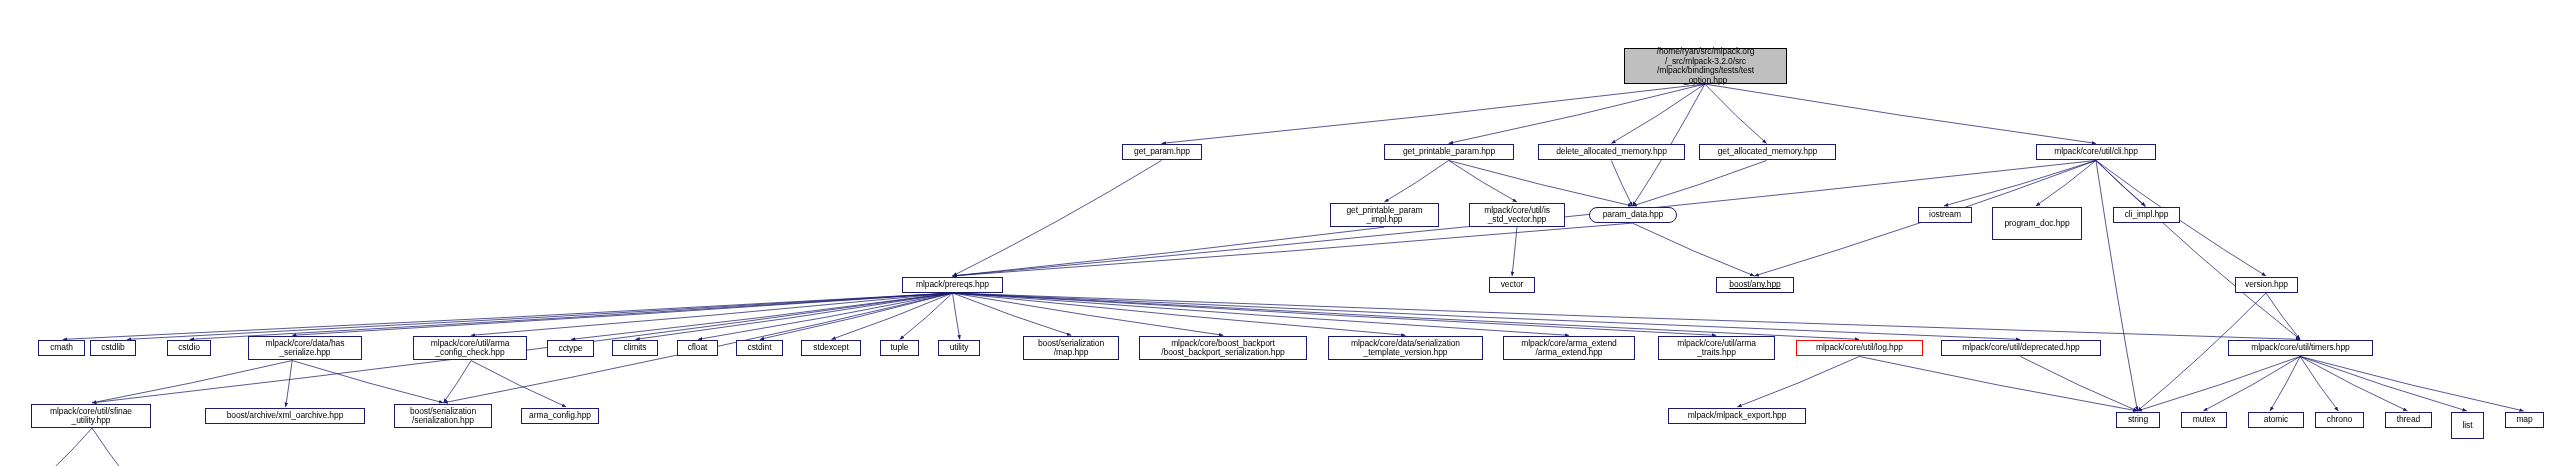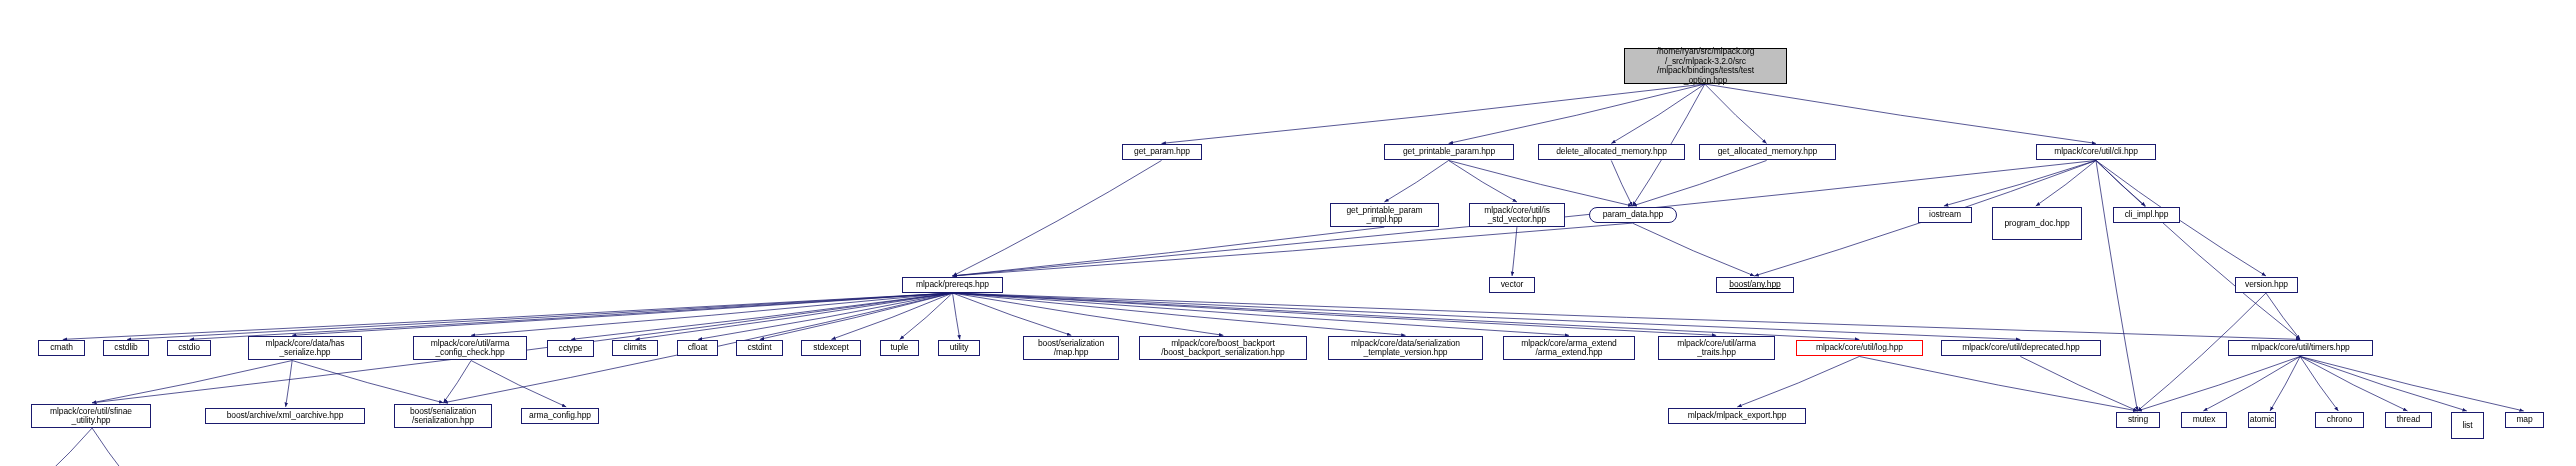--- a/index.html
+++ b/index.html
@@ -141,21 +141,21 @@
 _std_vector.hpp</div>
       <div class="node" style="left: 1589px; top: 162px; width: 88px; height: 16.3px; border-radius: 8px;">param_data.hpp</div>
       <div class="node" style="left: 1918px; top: 162px; width: 54px; height: 16.3px;">iostream</div>
       <div class="node" style="left: 1992px; top: 162px; width: 90px; height: 33px;">program_doc.hpp</div>
       <div class="node" style="left: 2113px; top: 162px; width: 67px; height: 16.3px;">cli_impl.hpp</div>
       <div class="node" style="left: 1489px; top: 232px; width: 46px; height: 16.3px;">vector</div>
       <div class="node" style="left: 1716px; top: 232px; width: 78px; height: 16.3px; text-decoration: underline;">boost/any.hpp</div>
       <div class="node" style="left: 2235px; top: 232px; width: 63px; height: 16.3px;">version.hpp</div>
       <div class="node" style="left: 902px; top: 232px; width: 101px; height: 16.3px;">mlpack/prereqs.hpp</div>
       <div class="node" style="left: 38px; top: 295px; width: 47px; height: 16.3px;">cmath</div>
-      <div class="node" style="left: 103px; top: 295px; width: 46px; height: 16.3px;">cstdlib</div>
+      <div class="node" style="left: 90px; top: 295px; width: 46px; height: 16.3px;">cstdlib</div>
       <div class="node" style="left: 167px; top: 295px; width: 44px; height: 16.3px;">cstdio</div>
       <div class="node" style="left: 248px; top: 291px; width: 114px; height: 24.4px;">mlpack/core/data/has
 _serialize.hpp</div>
       <div class="node" style="left: 413px; top: 291px; width: 114px; height: 24.4px;">mlpack/core/util/arma
 _config_check.hpp</div>
       <div class="node" style="left: 547px; top: 295px; width: 47px; height: 17px;">cctype</div>
       <div class="node" style="left: 612px; top: 295px; width: 46px; height: 16.3px;">climits</div>
       <div class="node" style="left: 677px; top: 295px; width: 41px; height: 16.3px;">cfloat</div>
       <div class="node" style="left: 736px; top: 295px; width: 47px; height: 16.3px;">cstdint</div>
       <div class="node" style="left: 801px; top: 295px; width: 60px; height: 16.3px;">stdexcept</div>
@@ -176,21 +176,21 @@
       <div class="node" style="left: 2228px; top: 295px; width: 145px; height: 16.3px;">mlpack/core/util/timers.hpp</div>
       <div class="node" style="left: 31px; top: 359px; width: 120px; height: 24.4px;">mlpack/core/util/sfinae
 _utility.hpp</div>
       <div class="node" style="left: 205px; top: 363px; width: 160px; height: 16.3px;">boost/archive/xml_oarchive.hpp</div>
       <div class="node" style="left: 394px; top: 359px; width: 98px; height: 24.4px;">boost/serialization
 /serialization.hpp</div>
       <div class="node" style="left: 521px; top: 363px; width: 78px; height: 16.3px;">arma_config.hpp</div>
       <div class="node" style="left: 1668px; top: 363px; width: 138px; height: 16.3px;">mlpack/mlpack_export.hpp</div>
       <div class="node" style="left: 2116px; top: 367px; width: 44px; height: 16.3px;">string</div>
       <div class="node" style="left: 2181px; top: 367px; width: 46px; height: 16.3px;">mutex</div>
-      <div class="node" style="left: 2248px; top: 367px; width: 28px; height: 16.3px;">atomic</div>
+      <div class="node" style="left: 2248px; top: 367px; width: 56px; height: 16.3px;">atomic</div>
       <div class="node" style="left: 2315px; top: 367px; width: 49px; height: 16.3px;">chrono</div>
       <div class="node" style="left: 2385px; top: 367px; width: 47px; height: 16.3px;">thread</div>
       <div class="node" style="left: 2451px; top: 367px; width: 33px; height: 27px;">list</div>
       <div class="node" style="left: 2505px; top: 367px; width: 39px; height: 16.3px;">map</div>
       <div class="node" style="left: 23px; top: 430px; width: 49px; height: 16.3px;">cstring</div>
       <div class="node" style="left: 93px; top: 430px; width: 62px; height: 16.3px;">type_traits</div>
     </div>
 </div>
 
 

